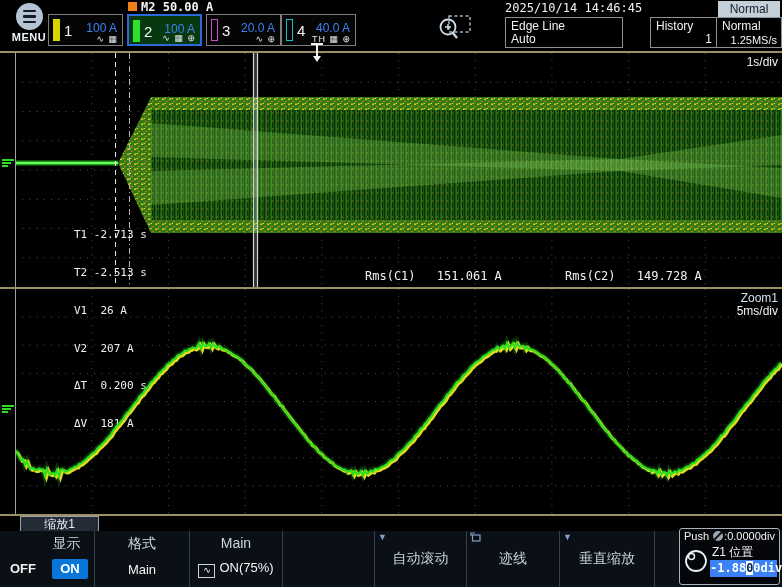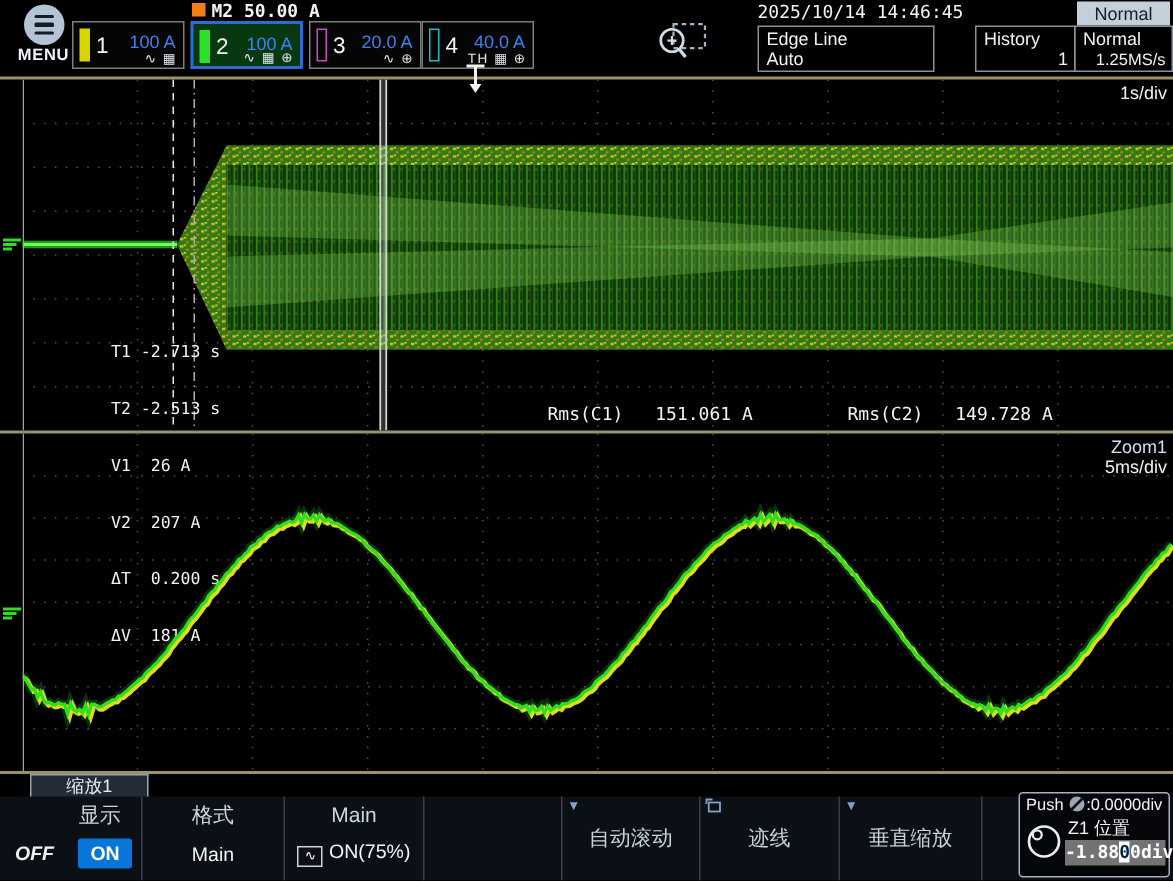--- a/index.html
+++ b/index.html
@@ -34,23 +34,23 @@
   #ftab{left:20px;top:516px;width:77px;height:15px;background:#232b36;border:1px solid #98a2ac;border-bottom:none;
     color:#e8eef4;font-size:12px;text-align:center;line-height:15px;}
   #fmenu{left:0;top:531px;width:782px;height:56px;background:#0b0f16;}
   .fcell{position:absolute;top:0;height:56px;border-right:1px solid #37414e;box-sizing:border-box;cursor:pointer;}
   .flabel{color:#cdd6e0;font-size:14px;text-align:center;margin-top:4px;}
   .fval{color:#f4f4f4;font-size:13px;text-align:center;margin-top:9px;}
   .fcenter{display:flex;align-items:center;justify-content:center;color:#c8d2dc;font-size:14px;height:100%;}
   .tri{position:absolute;left:3px;top:1px;color:#84a2c6;font-size:9px;}
   #on-chip{position:absolute;left:52px;top:28px;width:36px;height:20px;background:#0876d8;color:#fff;
     font-size:13px;font-weight:bold;text-align:center;line-height:20px;border-radius:2px;}
-  #off-lab{position:absolute;left:10px;top:30px;color:#f0f0f0;font-size:13px;font-weight:bold;font-style:italic;}
+  #off-lab{position:absolute;left:10px;top:30px;color:#f0f0f0;font-size:13px;font-weight:bold;}
   #knob-panel{left:679px;top:528px;width:101px;height:57px;border:1px solid #a8b2bc;border-radius:3px;box-sizing:border-box;background:#04060a;}
-  #z1-value{position:absolute;left:30px;top:31px;width:67px;height:17px;background:#737373;color:#fff;
+  #z1-value{position:absolute;left:30px;top:31px;width:67px;height:17px;background:#3b82f6;color:#fff;
     font-size:12px;font-weight:bold;line-height:17px;text-align:left;}
   #z1-value .cur{background:#fff;color:#00244a;}
   .icon-note{display:inline-block;border:1px solid #cdd6e0;width:15px;height:12px;font-size:9px;line-height:11px;
     text-align:center;color:#fff;margin-right:4px;vertical-align:-1px;}
 </style>
 </head>
 <body>
 
 <div class="abs" id="menu-btn">
   <div id="menu-circle">

